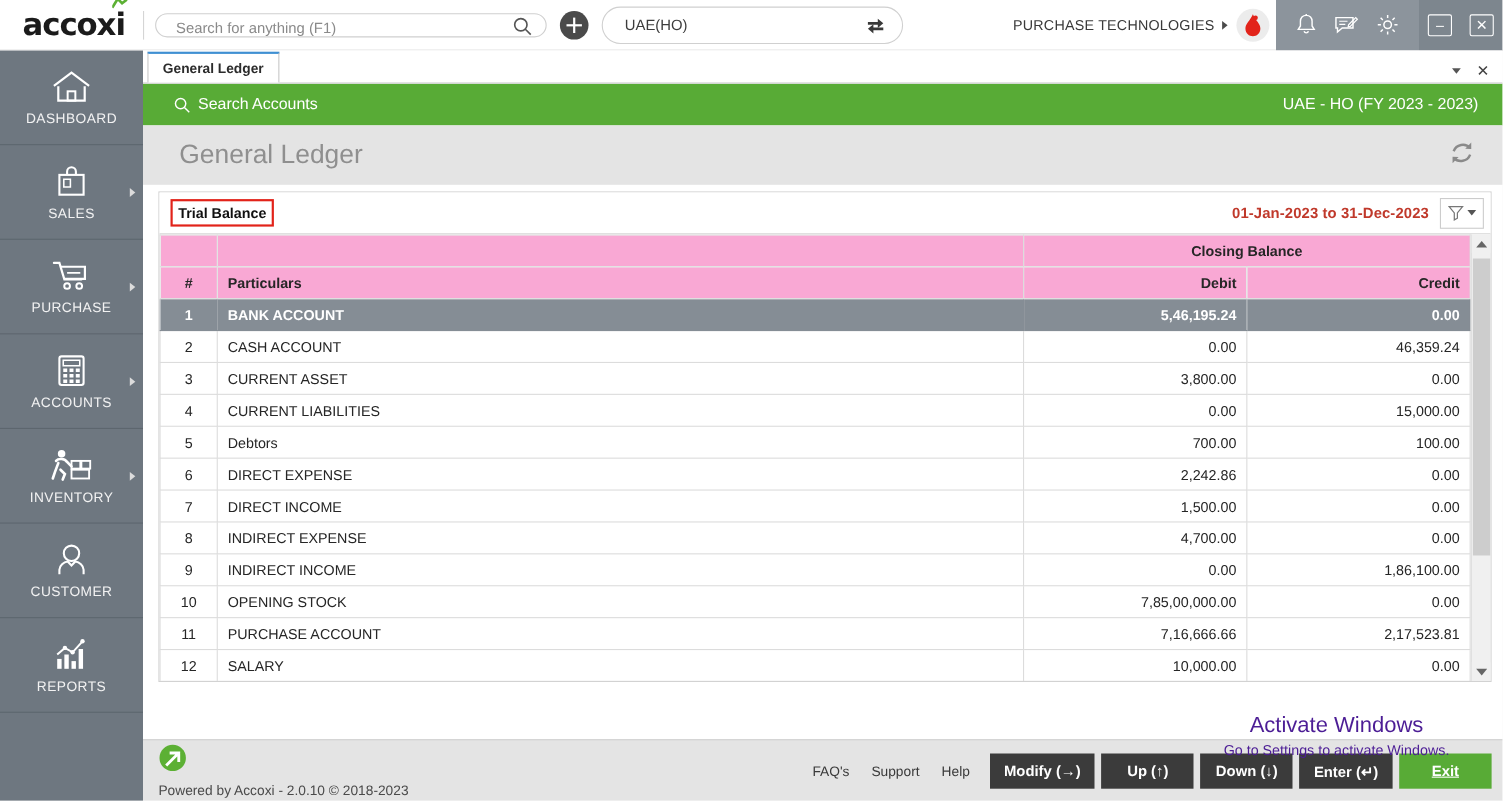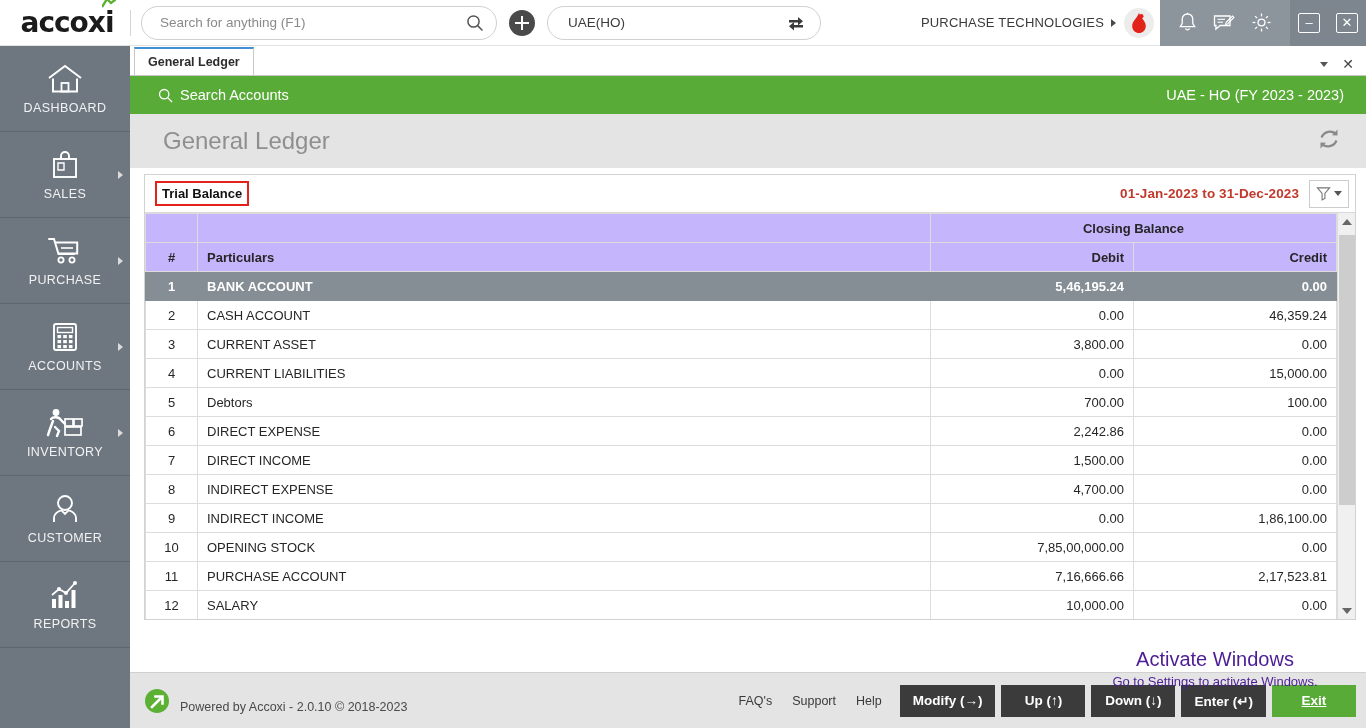--- a/index.html
+++ b/index.html
@@ -25,22 +25,22 @@
   .logo-text {
     font-size: 28px; font-weight: bold; letter-spacing: -1px;
     color: #1b1b1b; font-family: "DejaVu Sans", sans-serif;
   }
   .logo-tick {
     position: absolute; right: 14px; top: 8px; width: 14px; height: 9px;
   }
   .logo-sep { width:1px; height:26px; background:#d5d5d5; margin:0 4px 0 0; }
 
   .search-box {
-    width: 356px; height: 34px; border: 1px solid #d0d0d0; border-radius: 18px;
-    display: flex; align-items: center; padding: 0 12px 0 18px; margin-left: 6px;
+    width: 356px; height: 22px; border: 1px solid #d0d0d0; border-radius: 18px;
+    display: flex; align-items: flex-end; padding: 0 12px 0 18px; margin-left: 6px;
     background: #fff;
   }
   .search-box input {
     flex: 1; border: none; outline: none; font-size: 13.5px; color: #666;
     font-family: "Liberation Sans", sans-serif; background: transparent;
   }
   .search-box input::placeholder { color: #8a8a8a; }
 
   .plus-btn {
     width: 26px; height: 26px; border-radius: 50%; background: #4a4a4a;
@@ -166,21 +166,21 @@
   .tablewrap { position:relative; height: 406px; overflow:hidden; display:flex; }
   table.grid { border-collapse: collapse; width: 1196px; table-layout: fixed; }
   table.grid th, table.grid td {
     border: 1px solid #dcdcdc; font-size: 13px; color:#262626;
     height: 29px; padding: 0 9px; overflow:hidden; white-space:nowrap;
   }
   .col-num { width: 52px; text-align:center; }
   .col-part { width: 733px; text-align:left; }
   .col-debit { width: 205px; text-align:right; }
   .col-credit { width: 206px; text-align:right; }
-  table.grid thead th { background:#c4b5fd; font-weight:bold; }
+  table.grid thead th { background:#f9a8d4; font-weight:bold; }
   .th-group { height: 29px; text-align:center; }
   tr.row-selected td {
     background:#858d95; color:#fff; font-weight:bold; border-color:#858d95;
   }
   td.num { text-align:center; }
   td.amt { text-align:right; }
 
   .vscroll {
     width: 18px; background:#f0f0f0; border-left:1px solid #dcdcdc;
     position:relative; flex:none;
@@ -204,21 +204,21 @@
   }
   .watermark .w1 { font-size: 20px; line-height: 1.1; }
   .watermark .w2 { font-size: 13px; margin-top: 4px; }
 
   
   .footer {
     position:absolute; left:130px; bottom:0; width:1236px; height:56px;
     background:#e4e4e4; border-top:1px solid #d0d0d0;
     display:flex; align-items:center; padding: 0 10px 0 14px;
   }
-  .powered { display:flex; align-items:flex-end; gap:10px; }
+  .powered { display:flex; align-items:flex-start; gap:10px;flex-direction:column; }
   .powered .ptext { font-size:12.5px; color:#4a4a4a; }
   .flinks { margin-left:auto; display:flex; align-items:center; gap:20px; margin-right: 18px; }
   .flinks a { font-size:12.5px; color:#3a3a3a; text-decoration:none; cursor:pointer;}
   .fbtns { display:flex; align-items:center; gap:6px; }
   .fbtn {
     height: 32px; min-width: 84px; padding: 0 13px; background:#3b3b3b; color:#fff;
     display:flex; align-items:center; justify-content:center; font-size:13.5px;
     font-weight:bold; cursor:pointer; border:none;
     font-family:"Liberation Sans", sans-serif;
   }

